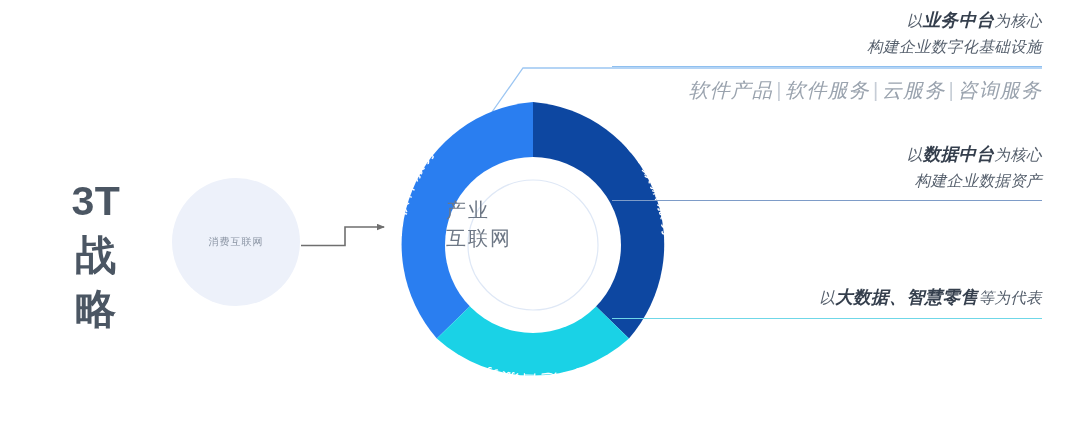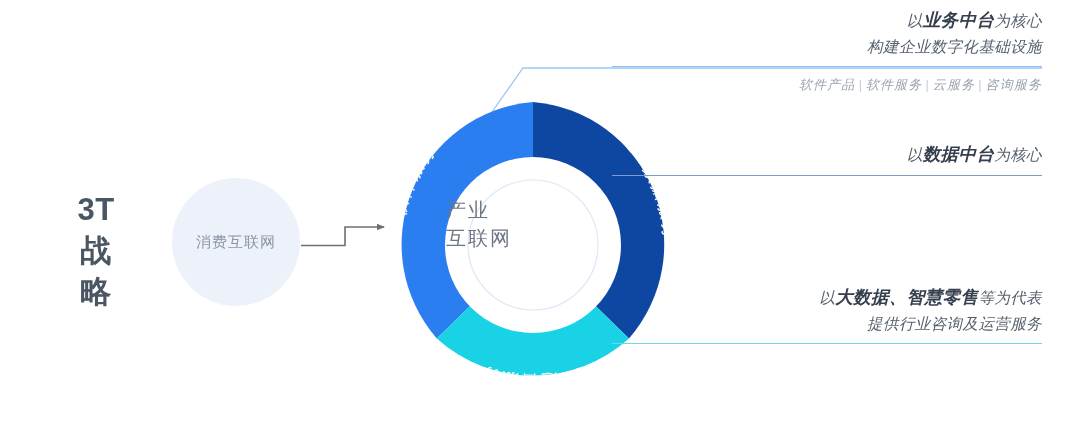--- a/index.html
+++ b/index.html
@@ -8,41 +8,41 @@
     width:1080px;height:433px;
     background:#ffffff;
     font-family:"Liberation Sans","DejaVu Sans",sans-serif;
     overflow:hidden;
     position:relative;
   }
   #stage{position:absolute;inset:0;width:1080px;height:433px;}
 
   
   .strategy-label{
-    position:absolute;left:56px;top:190px;
+    position:absolute;left:56px;top:174px;
     width:80px;
     text-align:center;
     font-weight:bold;
-    font-size:31px;
+    font-size:41px;
     line-height:1.32;
     color:#4b5663;
     letter-spacing:0.5px;
     white-space:pre-line;
   }
 
   
   .consumer-circle{
     position:absolute;left:172px;top:178px;
     width:128px;height:128px;
     border-radius:50%;
     background:#edf1fa;
     display:flex;align-items:center;justify-content:center;
   }
   .consumer-circle span{
-    font-size:15px;color:#8b95a4;letter-spacing:1px;
+    font-size:10px;color:#8b95a4;letter-spacing:1px;
   }
 
   
   .canvas{position:absolute;left:0;top:0;width:1080px;height:433px;}
 
   .donut-label{
     font-size:17px;
     fill:#ffffff;
     letter-spacing:2.2px;
     font-family:"Liberation Sans","DejaVu Sans",sans-serif;
@@ -63,21 +63,21 @@
   .info-block{position:absolute;right:38px;width:430px;text-align:right;font-style:italic;}
   .info-head{
     font-size:15.5px;color:#555f6c;line-height:1.62;letter-spacing:0.4px;
   }
   .info-head b{font-size:17.5px;color:#353f4d;font-weight:bold;}
   .info-rule{
     height:1px;width:100%;margin:7px 0 0 0;
   }
   .info-tags{
     margin-top:9px;
-    font-size:13px;color:#9aa3ae;letter-spacing:1.1px;
+    font-size:20px;color:#9aa3ae;letter-spacing:1.1px;
     line-height:1.4;
   }
   .info-tags .sep{color:#c6cdd6;padding:0 3px;}
 
   #block-0{top:6px;}
   #block-1{top:140px;}
   #block-2{top:283px;}
 </style>
 </head>
 <body>
@@ -143,24 +143,24 @@
     </div>
     <div class="info-head">构建企业数字化基础设施</div>
     <div class="info-rule" style="background: rgb(143, 192, 240);"></div>
     <div class="info-tags"><span>软件产品</span><span class="sep">|</span><span>软件服务</span><span class="sep">|</span><span>云服务</span><span class="sep">|</span><span>咨询服务</span></div>
   </div>
 
   <div class="info-block" id="block-1">
     <div class="info-head">
       <span>以</span><b>数据中台</b><span>为核心</span>
     </div>
+    <div class="info-head">构建企业数据资产</div>
     <div class="info-rule" style="background: rgb(126, 156, 200);"></div>
   </div>
 
   <div class="info-block" id="block-2">
     <div class="info-head">
       <span>以</span><b>大数据、智慧零售</b><span>等为代表</span>
     </div>
-    <div class="info-head">提供行业咨询及运营服务</div>
     <div class="info-rule" style="background: rgb(111, 215, 232);"></div>
   </div>
 
 </div>
 
 </body></html>

